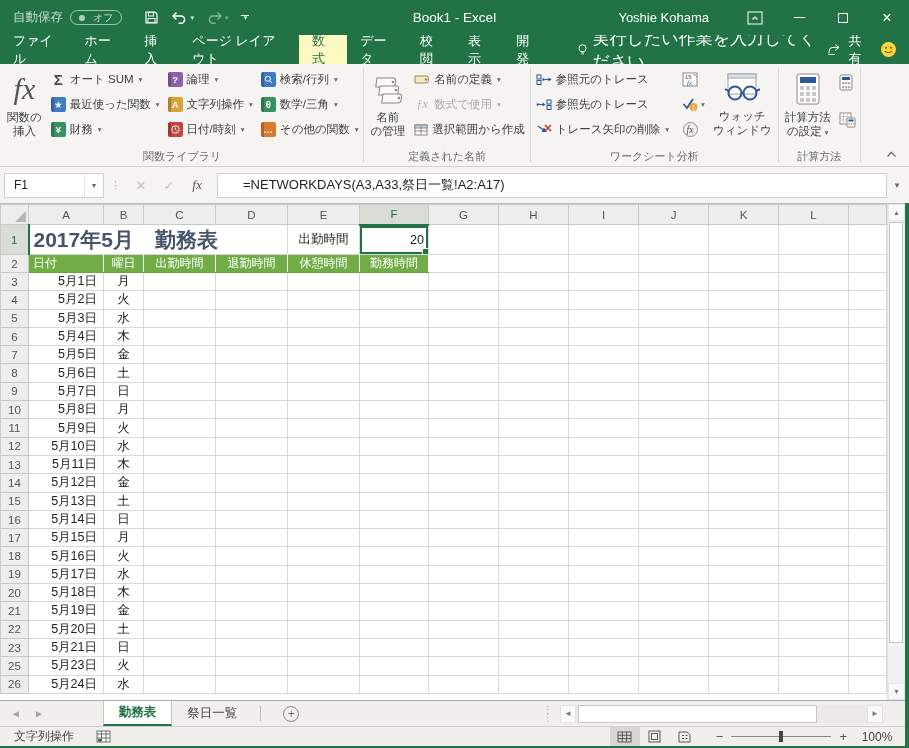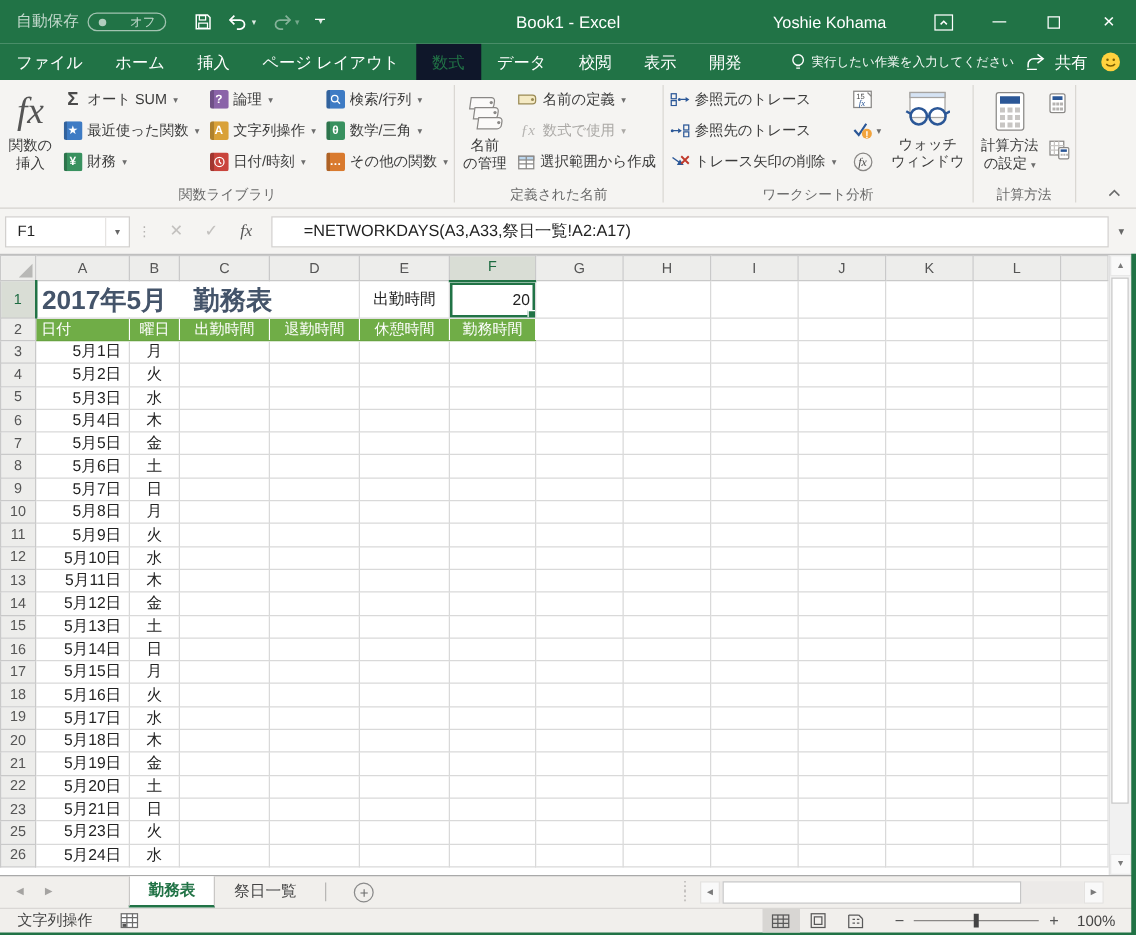--- a/index.html
+++ b/index.html
@@ -3,38 +3,38 @@
 <meta charset="utf-8">
 <style>
   *{margin:0;padding:0;box-sizing:border-box}
   html,body{width:909px;height:748px;overflow:hidden}
   body{font-family:"Liberation Sans","DejaVu Sans",sans-serif;background:#fff;position:relative;font-size:12px;color:#3b3b3b}
   :root{--green:#217346;--hdr:#EDEDEB;--line:#D9D9D9;--hline:#C9C9C9;--ribbonbg:#F5F4F2}
 
   
   .titlebar{height:35px;background:var(--green);display:flex;align-items:center;color:#fff;position:relative}
   .autosave{display:flex;align-items:center;gap:7px;margin-left:13px;opacity:.72;font-size:12.5px}
-  .pill{border:1px solid rgba(255,255,255,.8);border-radius:9px;font-size:10px;padding:0 8px;height:15px;display:flex;align-items:center;gap:19px}
+  .pill{border:1px solid rgba(255,255,255,.8);border-radius:9px;font-size:10px;padding:0 8px;height:15px;display:flex;align-items:center;gap:8px}
   .pill .dot{width:6px;height:6px;border-radius:50%;background:rgba(255,255,255,.9)}
   .qat{display:flex;align-items:center;margin-left:16px}
   .qbtn{height:26px;display:flex;align-items:center;justify-content:center;padding:0 6px}
   .qcaret{font-size:7px;opacity:.85;margin-left:2px}
   .dim{opacity:.45}
   .tb-title{position:absolute;left:0;right:0;text-align:center;font-size:13.5px;pointer-events:none}
   .tb-right{margin-left:auto;display:flex;align-items:center;height:100%}
   .user{font-size:13px;margin-right:24px}
   .winbtn{width:44px;height:35px;display:flex;align-items:center;justify-content:center;font-size:14px}
   .winbtn.max span{display:block;width:10px;height:10px;border:1px solid #fff}
   .winbtn.min span{display:block;width:11px;border-top:1px solid #fff}
 
   
   .tabrow{height:29px;background:var(--green);display:flex;align-items:stretch;color:#fff;font-size:13px}
   .rtab{padding:0 13px;display:flex;align-items:center}
-  .rtab.active{background:#0f172a;color:var(--green)}
-  .tellme{display:flex;align-items:center;gap:4px;margin-left:26px;font-size:10px;color:rgba(255,255,255,.97)}
+  .rtab.active{background:#fef9c3;color:var(--green)}
+  .tellme{display:flex;align-items:center;gap:4px;margin-left:26px;font-size:17px;color:rgba(255,255,255,.97)}
   .share{margin-left:auto;display:flex;align-items:center;gap:7px;margin-right:10px}
   .smiley{display:flex;align-items:center;margin-right:12px}
 
   
   .ribbon{height:103px;background:var(--ribbonbg);border-bottom:1px solid #D5D2CE;display:flex;position:relative;padding-left:2px}
   .rgroup{display:flex;flex-direction:column}
   .rcontent{flex:1;display:flex;align-items:stretch;padding-top:2px}
   .glabel{text-align:center;font-size:11px;color:#696969;height:18px;line-height:16px;white-space:nowrap}
   .gsep{width:1px;background:#DAD7D3;margin:4px 1px}
   .bigbtn{display:flex;flex-direction:column;align-items:center;padding:5px 5px 0;text-align:center;font-size:11.5px;line-height:14px;color:#3b3b3b}

